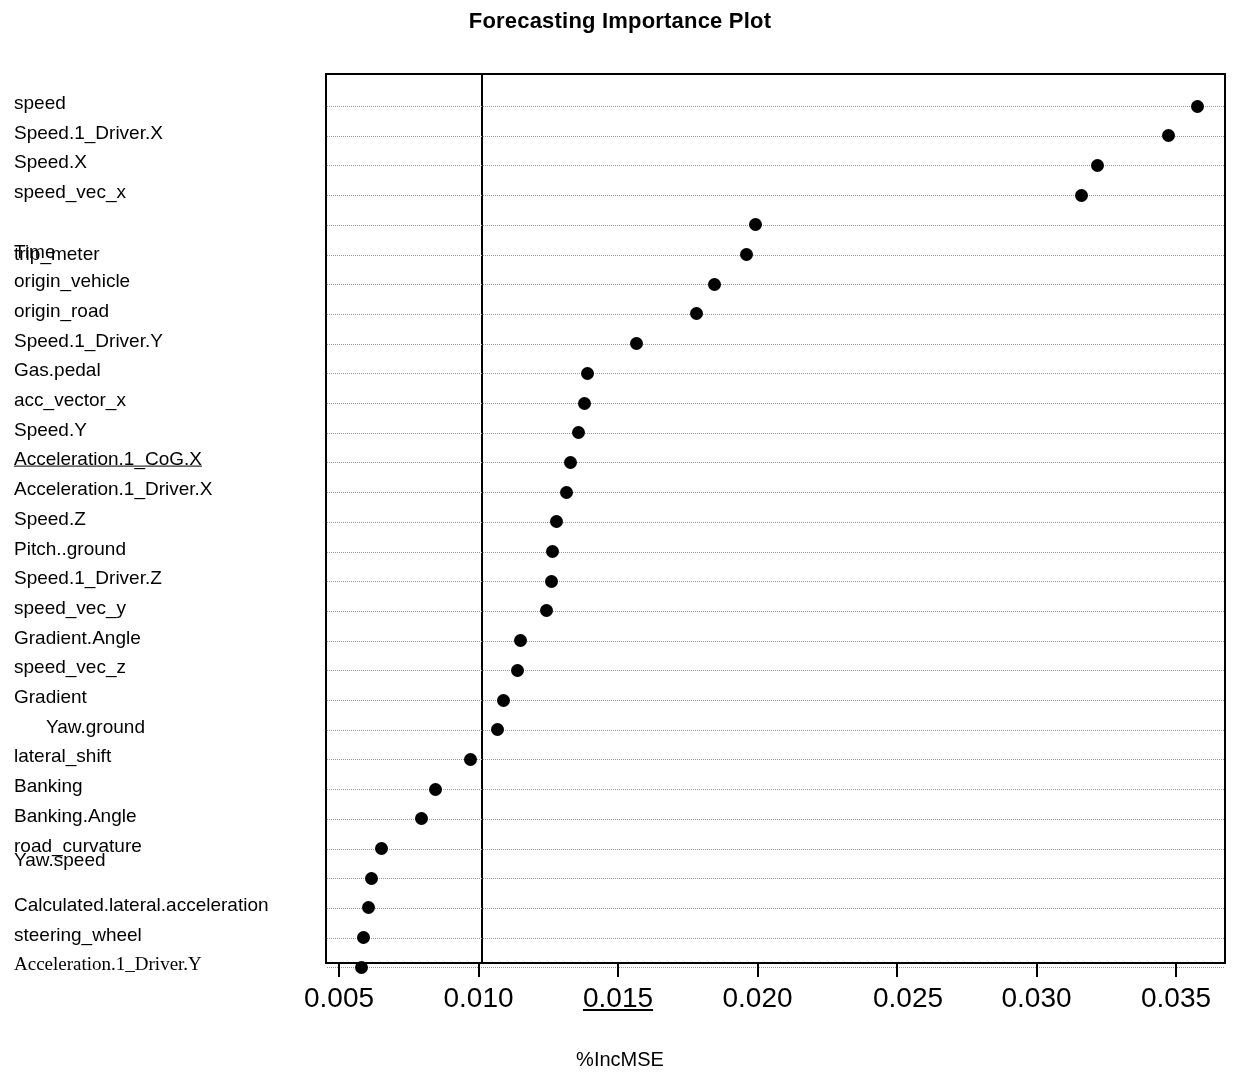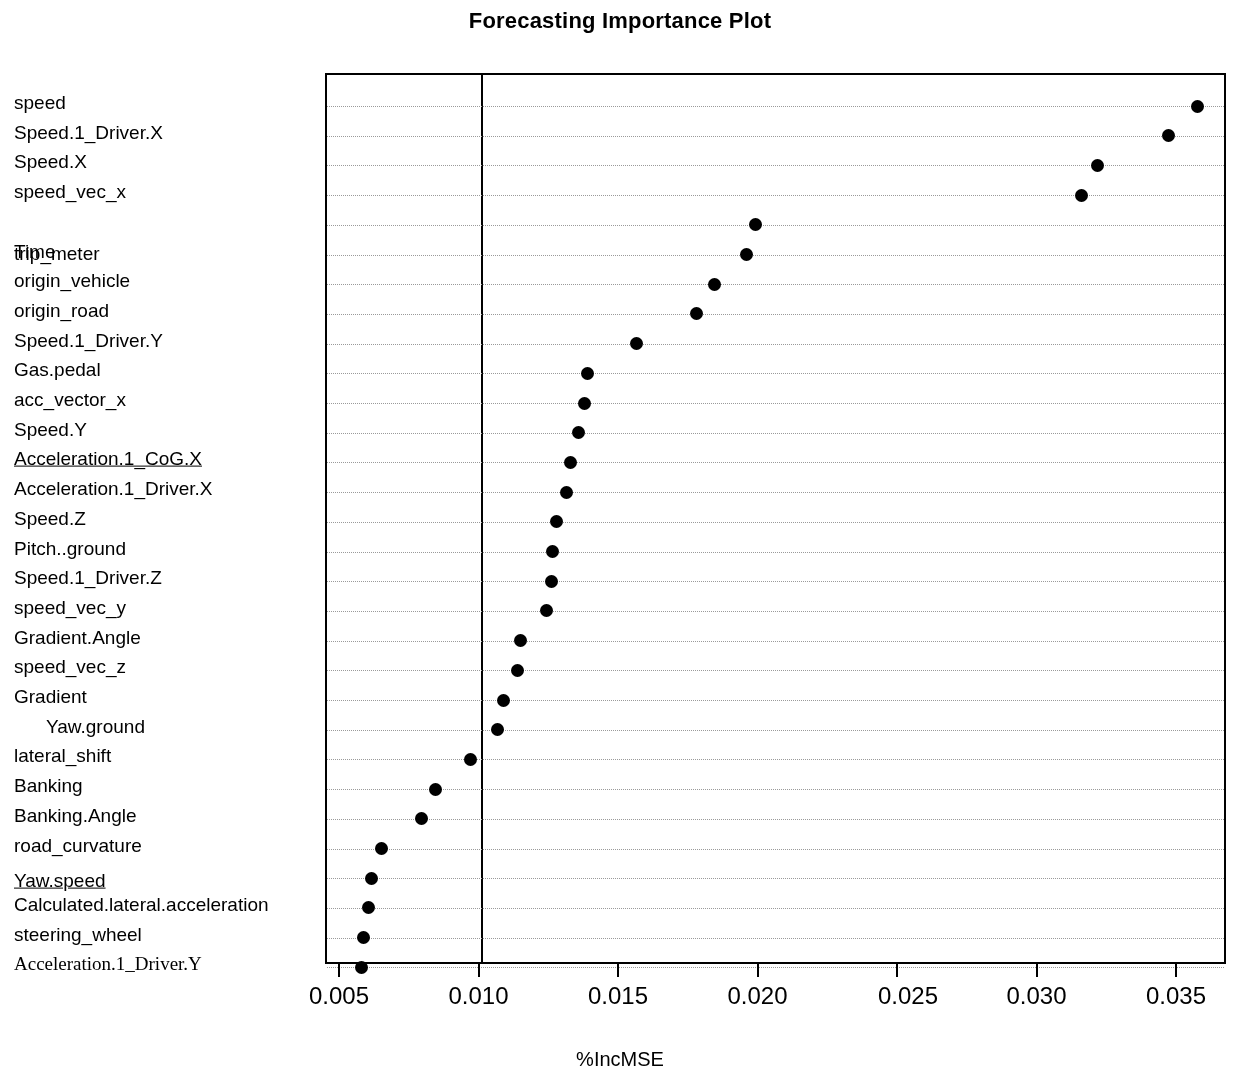--- a/index.html
+++ b/index.html
@@ -90,21 +90,21 @@
   .tick-mark {
     position: absolute;
     top: 0;
     width: 2px; height: 13px;
     margin-left: -1px;
     background: #000000;
   }
   .tick-label {
     position: absolute;
     top: 18px;
-    font-size: 24px;
+    font-size: 28px;
     transform: translateX(-50%);
     white-space: nowrap;
   }
   #x-axis-label {
     position: absolute;
     left: 0; top: 1048px;
     width: 1240px;
     text-align: center;
     font-size: 20px;
   }
@@ -134,21 +134,21 @@
     <div class="row-label" style="top: 506.2px;">Speed.1_Driver.Z</div>
     <div class="row-label" style="top: 535.9px;">speed_vec_y</div>
     <div class="row-label" style="top: 565.6px;">Gradient.Angle</div>
     <div class="row-label" style="top: 595.3px;">speed_vec_z</div>
     <div class="row-label" style="top: 625px;">Gradient</div>
     <div class="row-label" style="top: 654.7px; margin-left: 32px;">Yaw.ground</div>
     <div class="row-label" style="top: 684.4px;">lateral_shift</div>
     <div class="row-label" style="top: 714.1px;">Banking</div>
     <div class="row-label" style="top: 743.8px;">Banking.Angle</div>
     <div class="row-label" style="top: 773.5px;">road_curvature</div>
-    <div class="row-label" style="top: 809px; text-decoration: underline;">Yaw.speed</div>
+    <div class="row-label" style="top: 788px;">Yaw.speed</div>
     <div class="row-label" style="top: 832.9px;">Calculated.lateral.acceleration</div>
     <div class="row-label" style="top: 862.6px;">steering_wheel</div>
     <div class="row-label" style="top: 892.3px; font-family: Liberation Serif, serif;">Acceleration.1_Driver.Y</div>
   </div>
 
 <div id="plot-area">
   <div id="plot-inner">
     <div id="reference-line" style="left: 153.5px;"></div>
   <div class="gridline" style="top: 31px;"></div>
       <div class="data-point" title="speed: 0.0357" style="left: 870.53px; top: 31px; background: rgb(0, 0, 0);"></div>
@@ -212,21 +212,21 @@
       <div class="data-point" title="Acceleration.1_Driver.Y: 0.00572" style="left: 34.088px; top: 892.3px; background: rgb(0, 0, 0);"></div>
     </div>
 </div>
 
 <div id="x-axis">
     <div class="tick-mark" style="left: 14px;"></div>
     <div class="tick-label" style="left: 14px;">0.005</div>
     <div class="tick-mark" style="left: 153.5px;"></div>
     <div class="tick-label" style="left: 153.5px;">0.010</div>
     <div class="tick-mark" style="left: 293px;"></div>
-    <div class="tick-label" style="left: 293px;">0.015</div>
+    <div class="tick-label" style="left: 293px; text-decoration: underline;">0.015</div>
     <div class="tick-mark" style="left: 432.5px;"></div>
     <div class="tick-label" style="left: 432.5px;">0.020</div>
     <div class="tick-mark" style="left: 572px;"></div>
     <div class="tick-label" style="left: 572px; margin-left: 11px;">0.025</div>
     <div class="tick-mark" style="left: 711.5px;"></div>
     <div class="tick-label" style="left: 711.5px;">0.030</div>
     <div class="tick-mark" style="left: 851px;"></div>
     <div class="tick-label" style="left: 851px;">0.035</div>
   </div>
 <div id="x-axis-label">%IncMSE</div>

